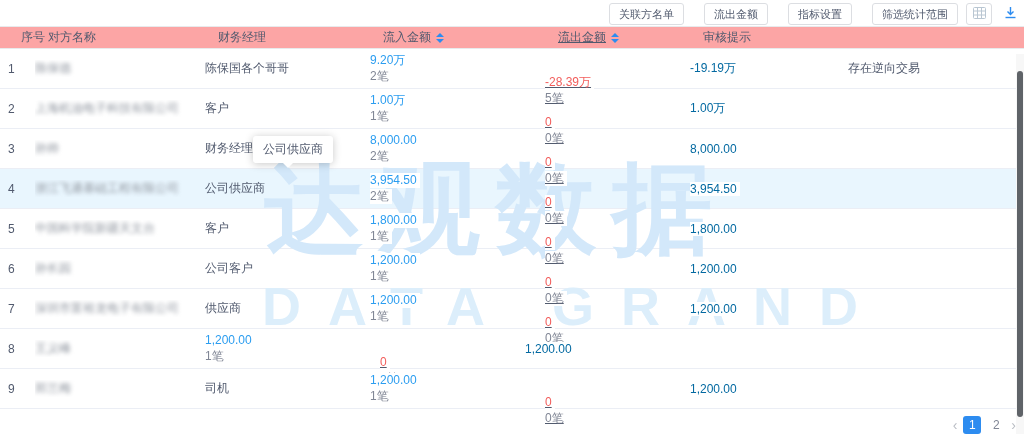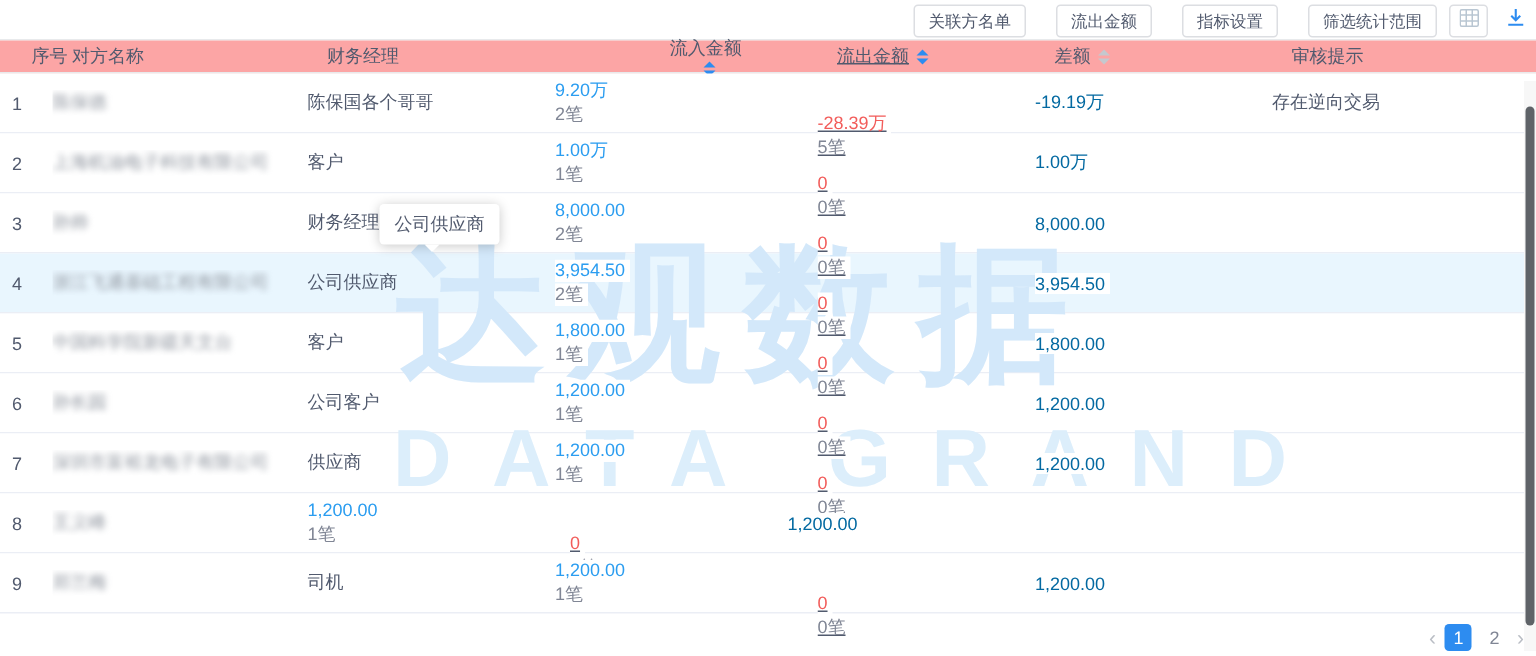--- a/index.html
+++ b/index.html
@@ -17,21 +17,21 @@
   
   .table { position:absolute; top:26px; left:0; width:1024px; height:382px;
            border-top:1px solid #e8eaec; border-bottom:1px solid #e8eaec; background:#fff; }
   .thead { display:flex; align-items:center; height:22px; background:#fca5a5; border-bottom:1px solid #e8eaec;
            padding-left:21px; font-size:12px; color:#515a6e; }
   .th { display:flex; align-items:center; }
   .tbody { position:relative; }
   .tr { display:flex; align-items:center; height:40px; border-bottom:1px solid #ebeef5; padding-left:8px; position:relative; background:#fff; }
   .tr.hl { background:#e9f6fe; }
   .td { font-size:12px; color:#515a6e; overflow:hidden; white-space:nowrap; }
-  .c1 { width:27px; } .c2 { width:170px; } .c3 { width:165px; } .c4 { width:175px;flex-direction:column; }
+  .c1 { width:27px; } .c2 { width:170px; } .c3 { width:165px; } .c4 { width:175px; }
   .c5 { width:145px;text-decoration:underline; } .c6 { width:158px; } .c7 { flex:1; }
   .name-blur { color:#8d939d; filter:blur(2px); }
   .two { display:flex; flex-direction:column; justify-content:flex-start; line-height:15px; gap:1px; }
   .bgw { background:#fff; align-self:flex-start; position:relative; z-index:2; padding-right:3px; }
   .tr.hl .bgw { background:#fff; }
   .amt-blue { color:#2b9df0; }
   .amt-red { color:#f25d5b;margin-top:44px; }
   .cnt { color:#808695; }
   .diff { color:#0369a1; }
 
@@ -115,27 +115,20 @@
           <i class="car dn"></i>
         </span>
       </div>
       <div class="th c5">
         <span>流出金额</span>
         <span class="sort active">
           <i class="car up"></i>
           <i class="car dn"></i>
         </span>
       </div>
-      <div class="th c6">
-        <span>差额</span>
-        <span class="sort">
-          <i class="car up"></i>
-          <i class="car dn"></i>
-        </span>
-      </div>
       <div class="th c7">
         <span>审核提示</span>
       </div>
     </div>
   <div class="tbody">
       <div class="tr">
         <div class="td c1">1</div>
         <div class="td c2"><span class="name-blur">陈保德</span></div>
         <div class="td c3">陈保国各个哥哥</div>
         <div class="td c4 two">

